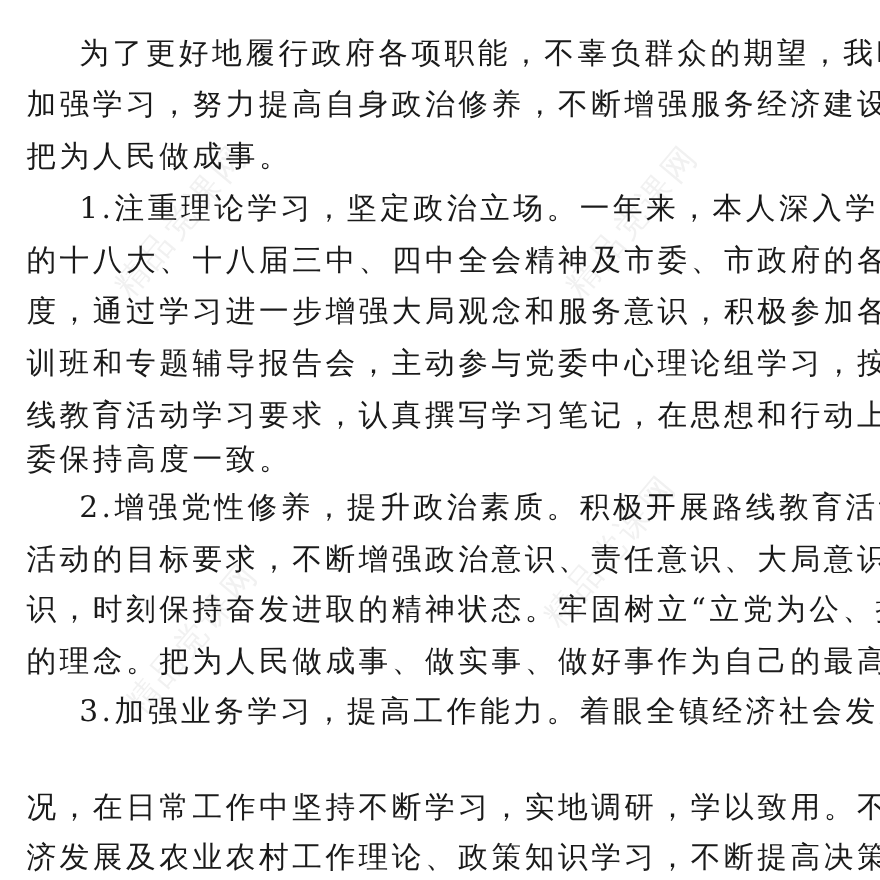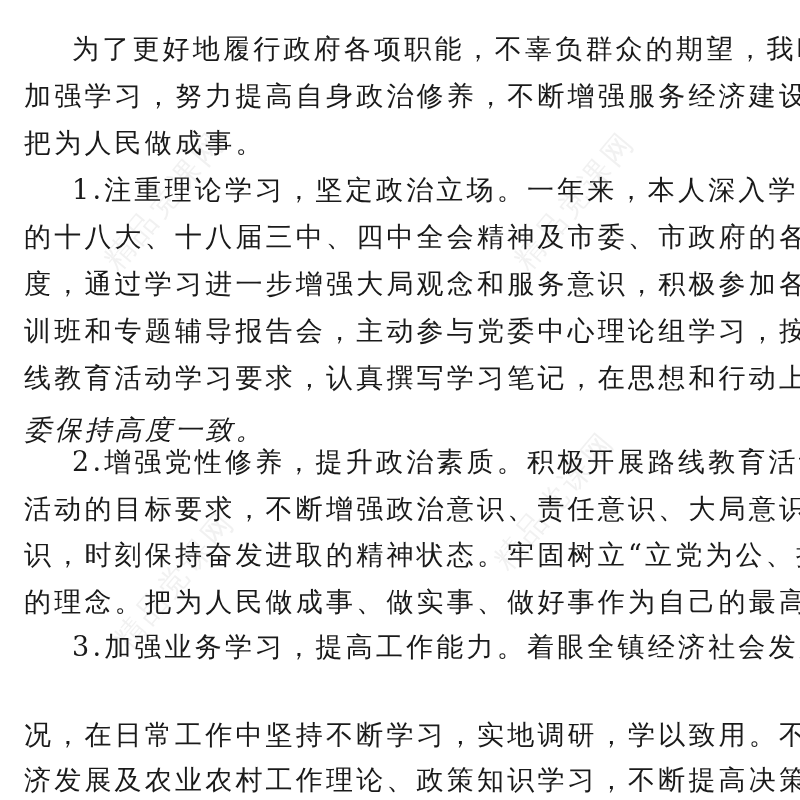--- a/index.html
+++ b/index.html
@@ -34,21 +34,21 @@
     <div class="wm" style="left: 90px; top: 560px;">精品党课网</div>
     <div class="wm" style="left: 470px; top: 480px;">精品党课网</div>
     <div class="line indent just" style="top: 29px;">为了更好地履行政府各项职能，不辜负群众的期望，我时刻不忘</div>
     <div class="line just" style="top: 76px;">加强学习，努力提高自身政治修养，不断增强服务经济建设工作能力，</div>
     <div class="line" style="top: 123px;">把为人民做成事。</div>
     <div class="line indent just" style="top: 170px;">1.注重理论学习，坚定政治立场。一年来，本人深入学习贯彻党</div>
     <div class="line just" style="top: 217px;">的十八大、十八届三中、四中全会精神及市委、市政府的各项规章制</div>
     <div class="line just" style="top: 264px;">度，通过学习进一步增强大局观念和服务意识，积极参加各种理论培</div>
     <div class="line just" style="top: 311px;">训班和专题辅导报告会，主动参与党委中心理论组学习，按照群众路</div>
     <div class="line just" style="top: 358px;">线教育活动学习要求，认真撰写学习笔记，在思想和行动上始终与党</div>
-    <div class="line" style="top: 410px; font-style: italic;">委保持高度一致。</div>
+    <div class="line" style="top: 398px;">委保持高度一致。</div>
     <div class="line indent just" style="top: 442px;">2.增强党性修养，提升政治素质。积极开展路线教育活动，按照</div>
     <div class="line just" style="top: 489px;">活动的目标要求，不断增强政治意识、责任意识、大局意识和服务意</div>
     <div class="line just" style="top: 535px;">识，时刻保持奋发进取的精神状态。牢固树立“立党为公、执政为民”</div>
     <div class="line" style="top: 582px;">的理念。把为人民做成事、做实事、做好事作为自己的最高追求。</div>
     <div class="line indent just" style="top: 627px;">3.加强业务学习，提高工作能力。着眼全镇经济社会发展实际情</div>
     <div class="line just" style="top: 715px;">况，在日常工作中坚持不断学习，实地调研，学以致用。不断加强经</div>
     <div class="line just" style="top: 760px;">济发展及农业农村工作理论、政策知识学习，不断提高决策的科学性、</div>
   </div>
 
 </body></html>

